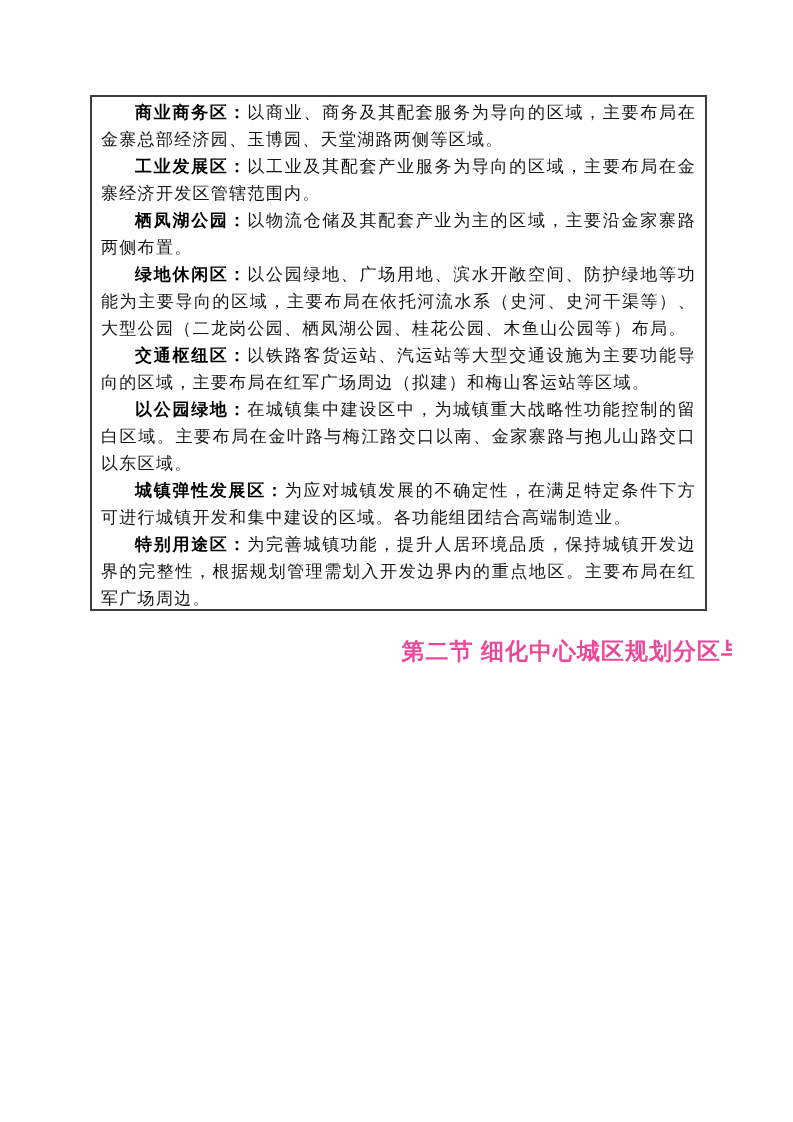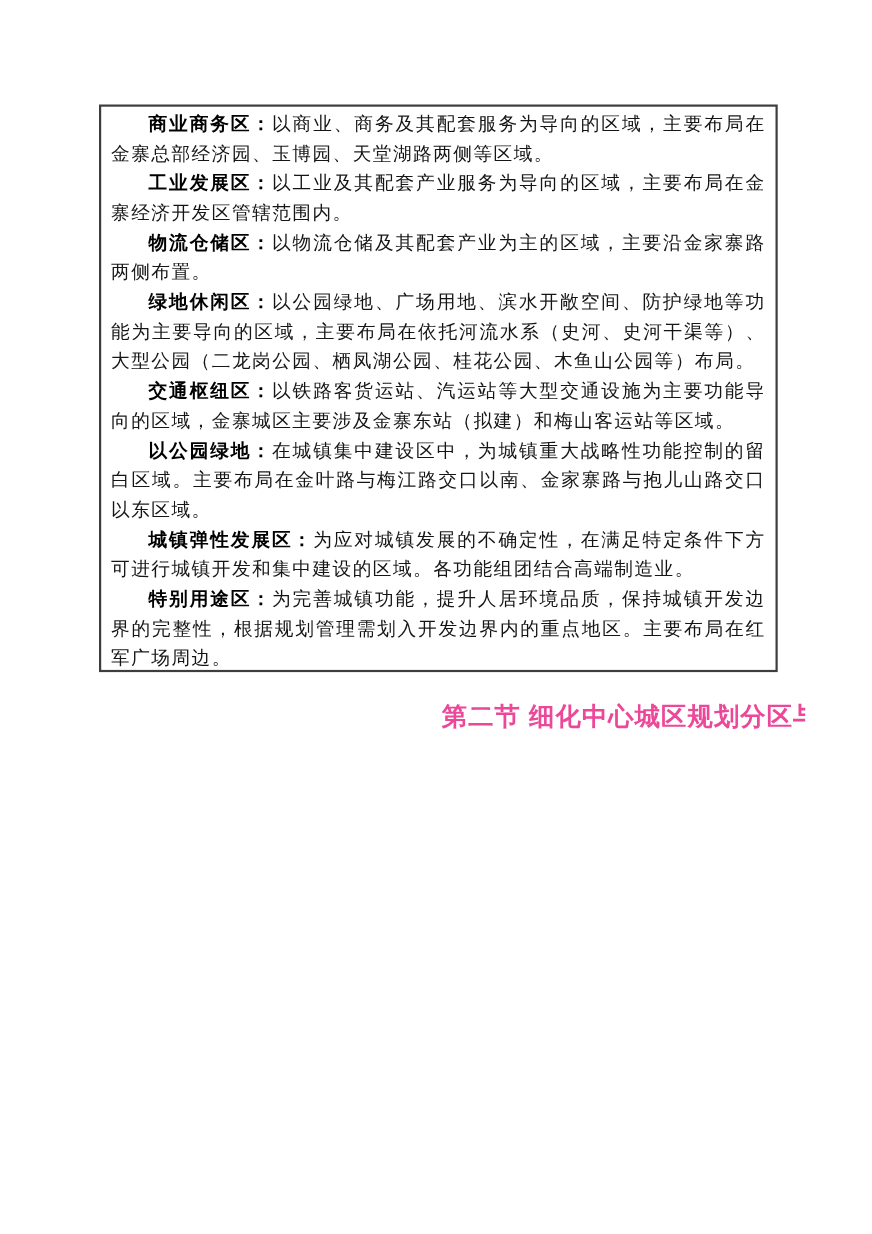--- a/index.html
+++ b/index.html
@@ -74,23 +74,23 @@
   }
 </style>
 </head>
 <body>
 
 <div class="page">
 
   <div class="zone-box">
     <p><span class="zone-label">商业商务区：</span><span>以商业、商务及其配套服务为导向的区域，主要布局在金寨总部经济园、玉博园、天堂湖路两侧等区域。</span></p>
     <p><span class="zone-label">工业发展区：</span><span>以工业及其配套产业服务为导向的区域，主要布局在金寨经济开发区管辖范围内。</span></p>
-    <p><span class="zone-label">物流仓储区：</span><span>以物流仓储及其配套产业为主的区域，主要沿金家寨路两侧布置。</span></p>
+    <p><span class="zone-label">栖凤湖公园：</span><span>以物流仓储及其配套产业为主的区域，主要沿金家寨路两侧布置。</span></p>
     <p><span class="zone-label">绿地休闲区：</span><span>以公园绿地、广场用地、滨水开敞空间、防护绿地等功能为主要导向的区域，主要布局在依托河流水系（史河、史河干渠等）、大型公园（二龙岗公园、栖凤湖公园、桂花公园、木鱼山公园等）布局。</span></p>
-    <p><span class="zone-label">交通枢纽区：</span><span>以铁路客货运站、汽运站等大型交通设施为主要功能导向的区域，金寨城区主要涉及金寨东站（拟建）和梅山客运站等区域。</span></p>
+    <p><span class="zone-label">交通枢纽区：</span><span>以铁路客货运站、汽运站等大型交通设施为主要功能导向的区域，主要布局在红军广场周边（拟建）和梅山客运站等区域。</span></p>
     <p><span class="zone-label">以公园绿地：</span><span>在城镇集中建设区中，为城镇重大战略性功能控制的留白区域。主要布局在金叶路与梅江路交口以南、金家寨路与抱儿山路交口以东区域。</span></p>
     <p><span class="zone-label">城镇弹性发展区：</span><span>为应对城镇发展的不确定性，在满足特定条件下方可进行城镇开发和集中建设的区域。各功能组团结合高端制造业。</span></p>
     <p><span class="zone-label">特别用途区：</span><span>为完善城镇功能，提升人居环境品质，保持城镇开发边界的完整性，根据规划管理需划入开发边界内的重点地区。主要布局在红军广场周边。</span></p>
   </div>
 
   <div class="section-heading">第二节 细化中心城区规划分区与布局</div>
 
 
   <div class="page-number">47</div>
 

